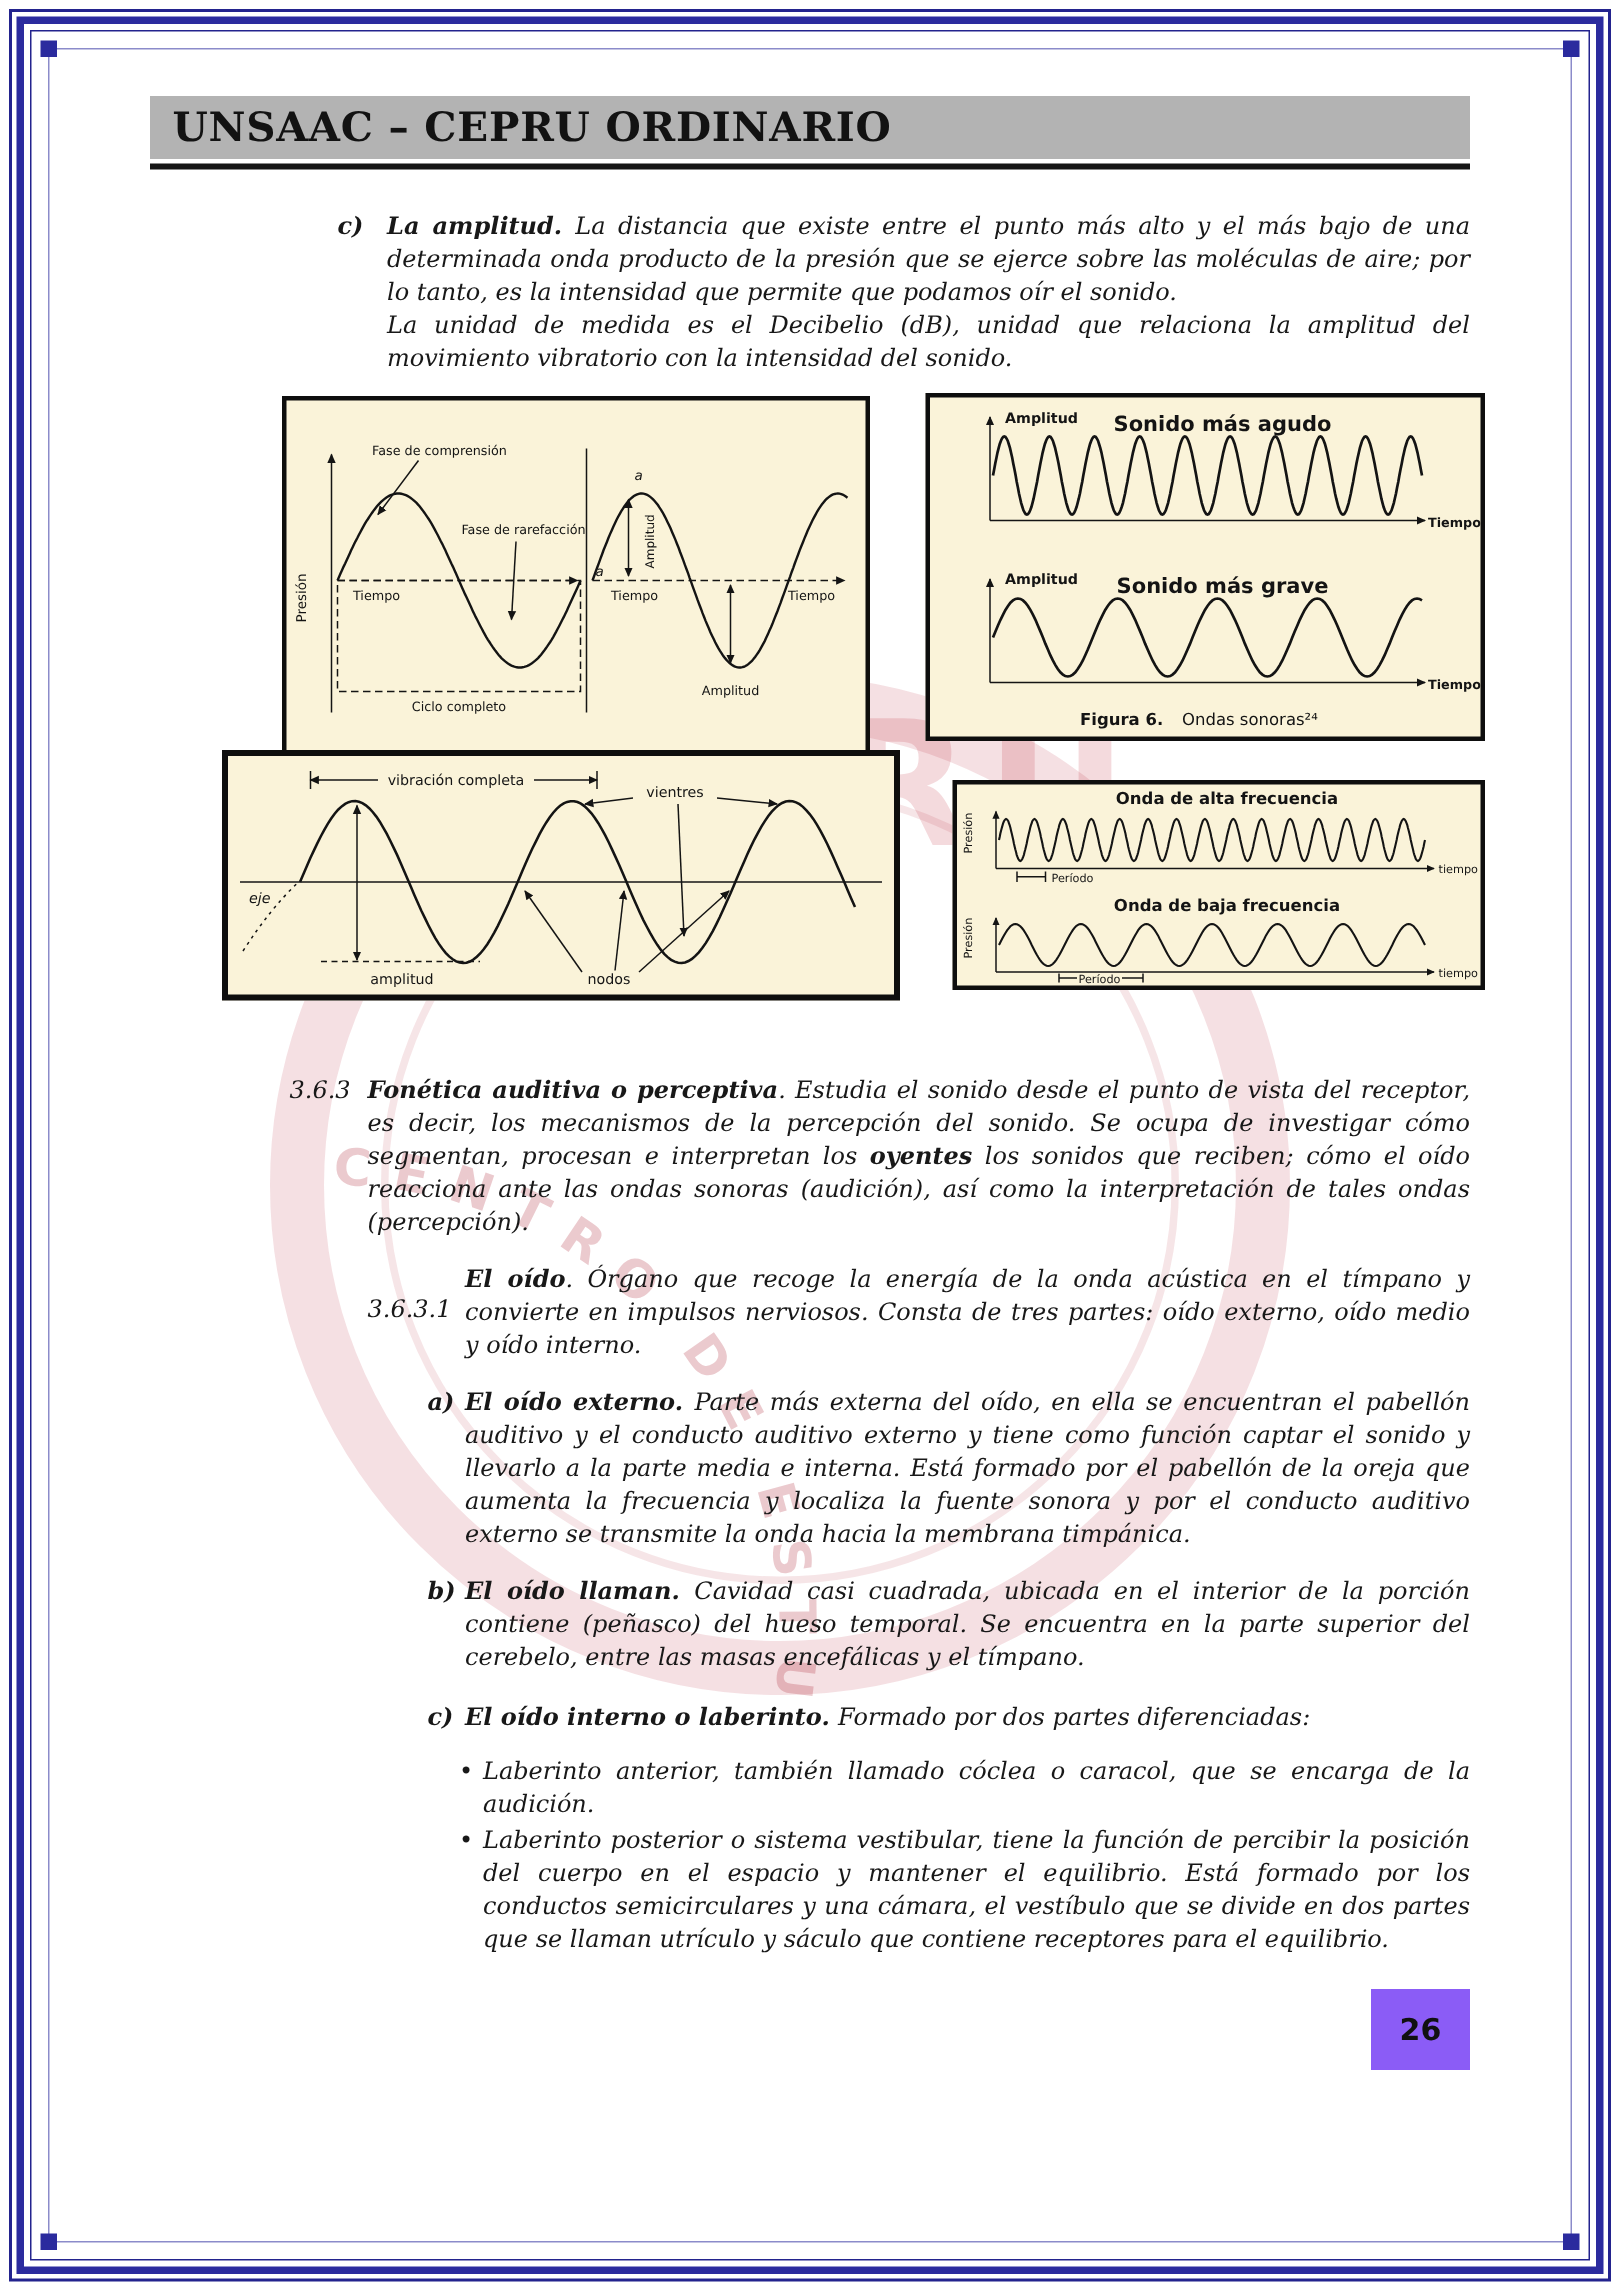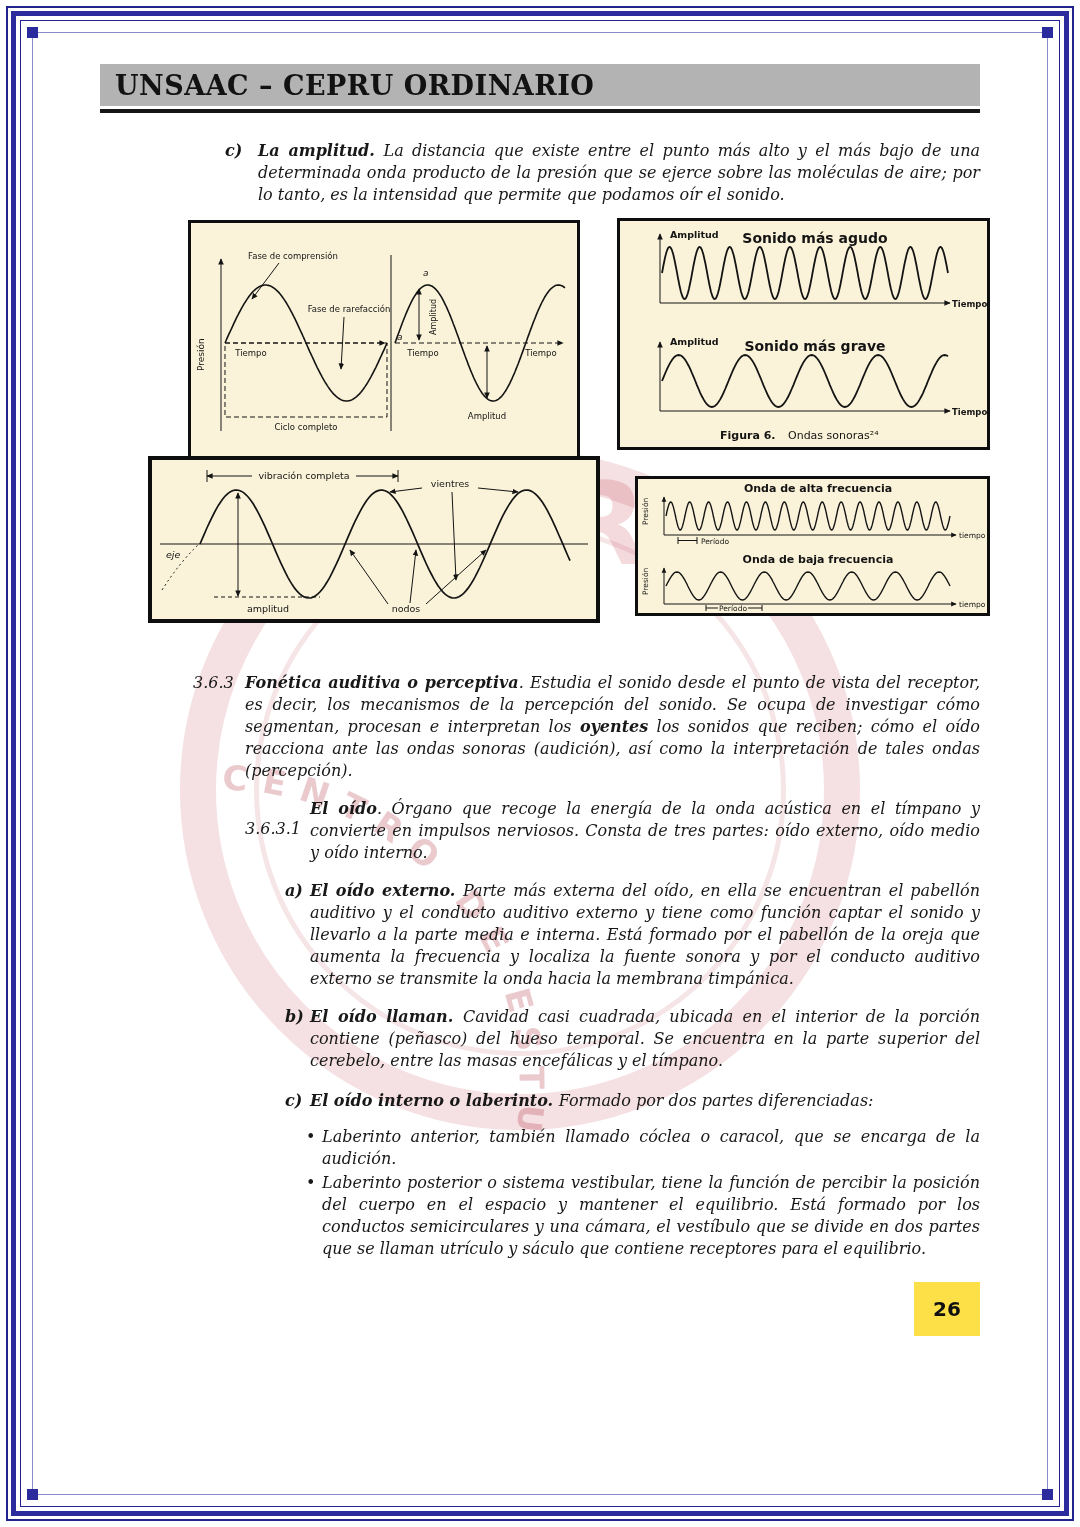--- a/index.html
+++ b/index.html
@@ -50,21 +50,21 @@
   .fig { position:absolute; background:#faf3d9; border:3px solid #0e0e0e; }
   .fig-a { left:88px;  top:6px;   width:392px; height:244px; }
   .fig-b { left:517px; top:4px;   width:373px; height:232px; }
   .fig-c { left:48px;  top:242px; width:452px; height:167px; border-width:4px; }
   .fig-d { left:535px; top:262px; width:355px; height:140px; }
   .fig svg { display:block; width:100%; height:100%; }
   .fig text { font-family:"DejaVu Sans",sans-serif; fill:#141414; }
   .ln { stroke:#141414; stroke-width:1; fill:none; }
   .dash { stroke-dasharray:5 3; }
 
-  .page-num-box { width:66px; height:54px; background:#fde047; margin-left:814px; margin-top:22px; display:flex; align-items:center; justify-content:center; }
+  .page-num-box { width:66px; height:54px; background:#8b5cf6; margin-left:814px; margin-top:22px; display:flex; align-items:center; justify-content:center; }
   .page-num-box span { font-weight:bold; font-size:20px; font-family:"DejaVu Sans",sans-serif; color:#111; }
 </style>
 </head>
 <body>
 
 <div class="page">
 
   <div class="frame frame-a"></div>
   <div class="frame frame-b"></div>
   <div class="frame frame-c"></div>
@@ -91,20 +91,21 @@
     <header>
       <div class="header-bar">
         <span class="header-title">UNSAAC – CEPRU ORDINARIO</span>
       </div>
       <div class="header-rule"></div>
     </header>
 
     <div class="para c-para">
       <span class="marker">c)</span><b>La amplitud. </b><span>La distancia que existe entre el punto más alto y el más bajo de una determinada onda producto de la presión que se ejerce sobre las moléculas de aire; por lo tanto, es la intensidad que permite que podamos oír el sonido.</span>
     </div>
+    <div class="para c-para2">La unidad de medida es el Decibelio (dB), unidad que relaciona la amplitud del movimiento vibratorio con la intensidad del sonido.</div>
 
     <div class="figures">
 
       <div class="fig fig-a">
         <svg viewBox="0 0 386 198">
           <defs>
             <marker id="arA" viewBox="0 0 10 10" refX="8" refY="5" markerWidth="7" markerHeight="7" orient="auto-start-reverse">
               <path d="M0 1 L9 5 L0 9 z" fill="#141414"></path>
             </marker>
           </defs>

